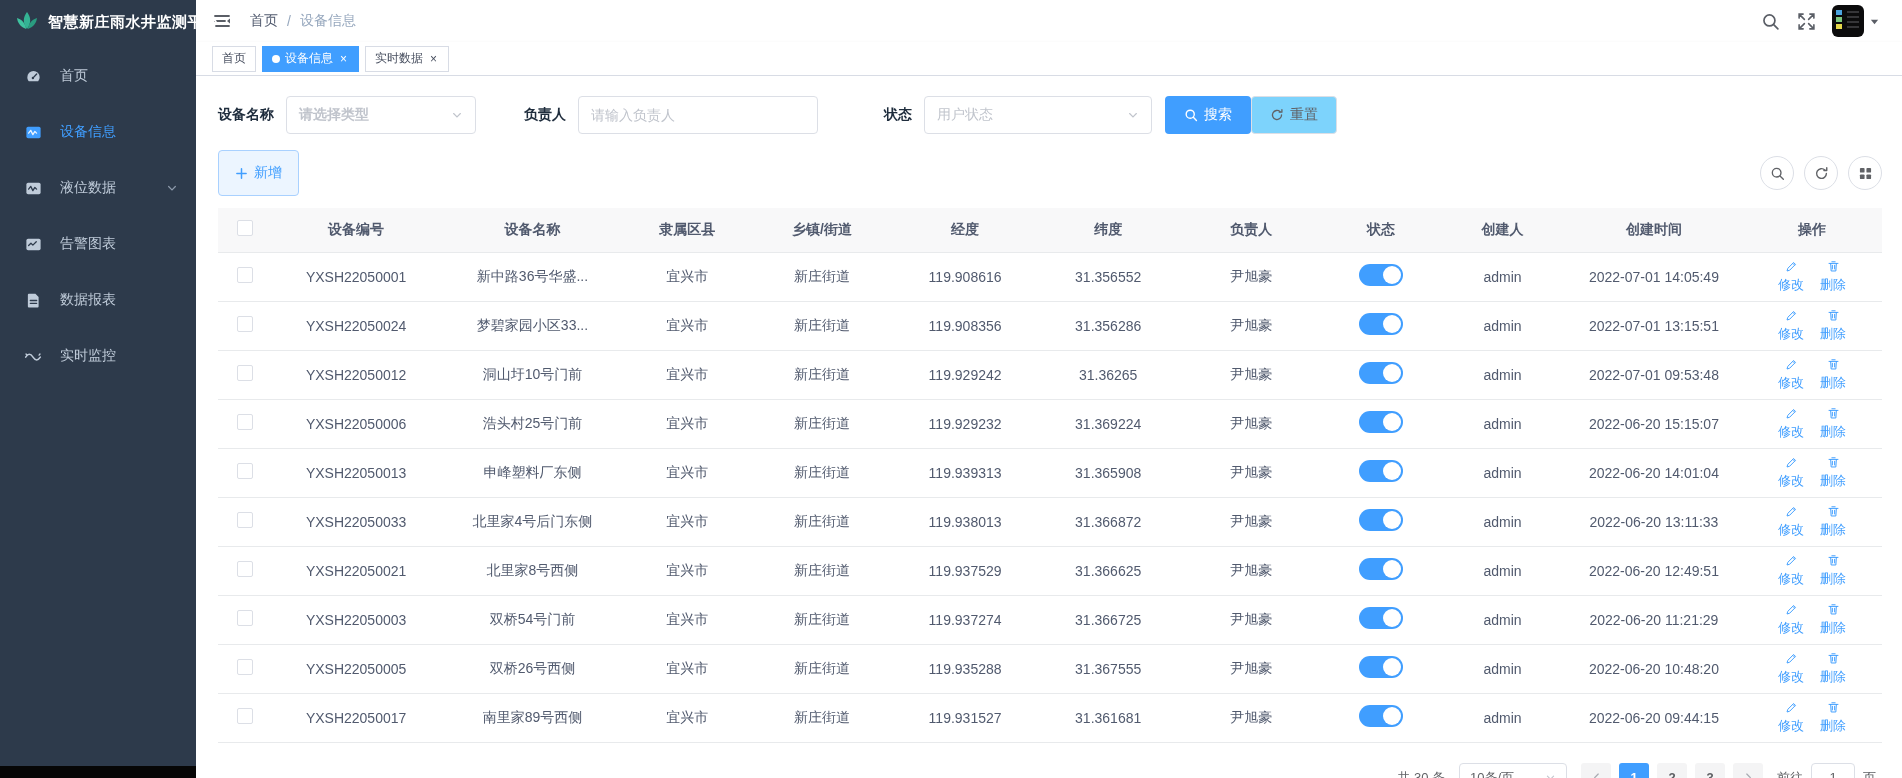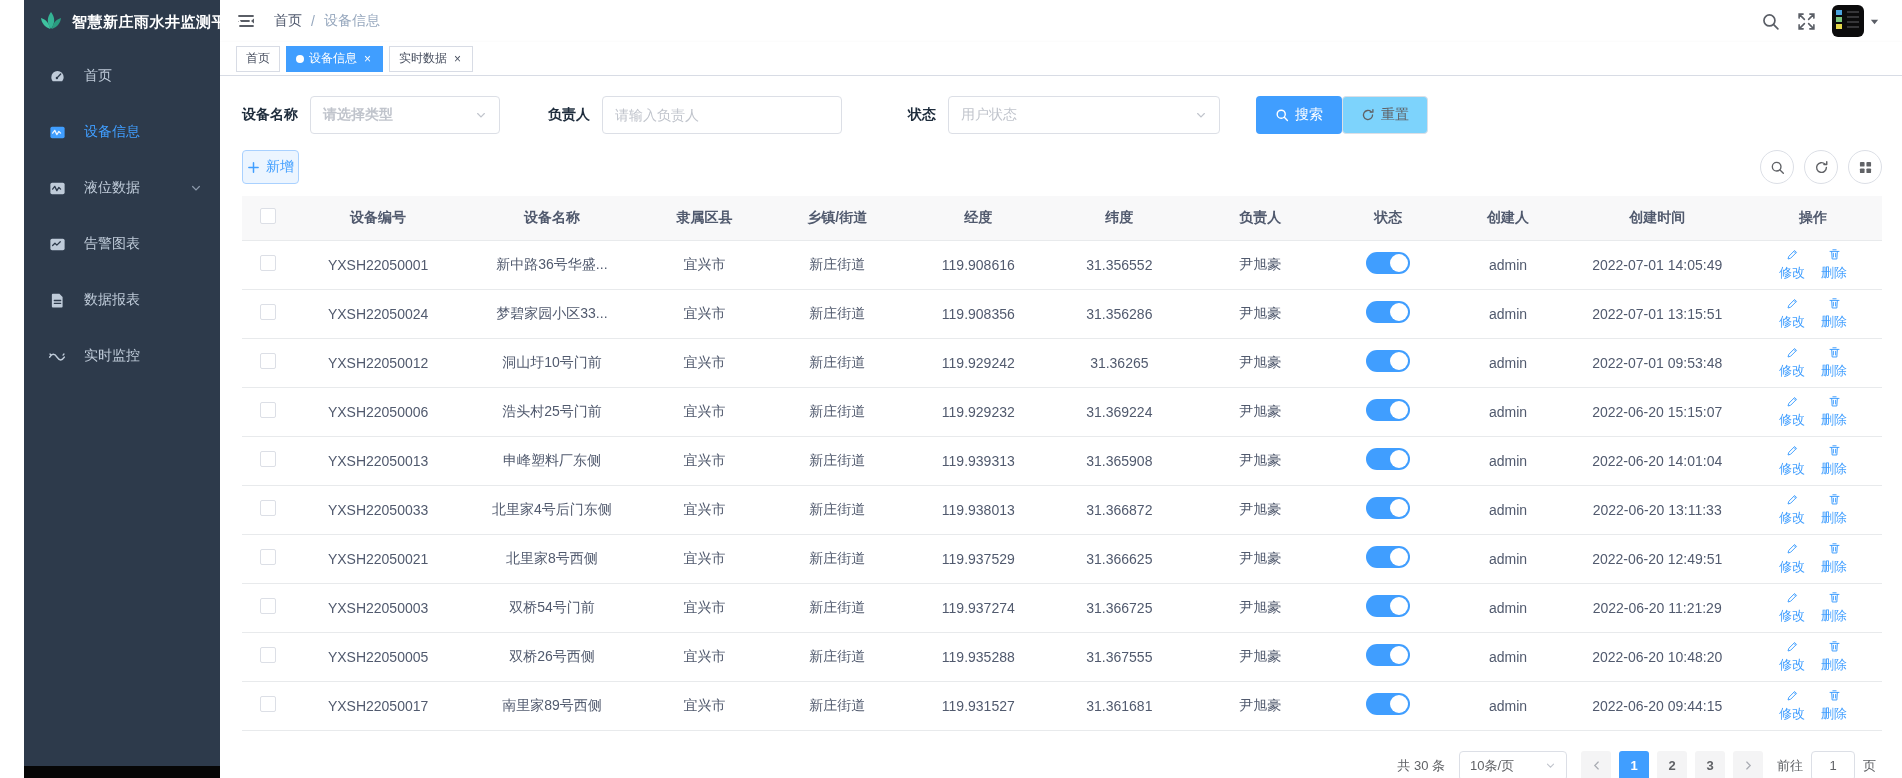--- a/index.html
+++ b/index.html
@@ -1,21 +1,21 @@
 <!DOCTYPE html>
 <html><head>
 <meta charset="utf-8">
 <style>
   * { margin:0; padding:0; box-sizing:border-box; }
   html,body { width:1902px; height:778px; overflow:hidden; background:#fff;
     font-family:"Liberation Sans","DejaVu Sans",sans-serif; font-size:14px; color:#515a6e; }
   .app { display:flex; width:100%; height:100%; }
 
   
-  .sidebar { position:relative; width:196px; min-width:196px; height:100%; background:#2d3a4b;margin-left:24px; }
+  .sidebar { position:relative; width:196px; min-width:196px; height:100%; background:#2d3a4b; }
   .logo { display:flex; align-items:center; gap:8px; height:44px; padding:0 10px 0 14px; }
   .logo-title { color:#fff; font-weight:bold; font-size:15px; white-space:nowrap; letter-spacing:.5px; }
   .menu { padding-top:4px; }
   .menu-item { display:flex; align-items:center; height:56px; padding:0 18px 0 24px; color:#bfcbd9; cursor:pointer; }
   .menu-item .mi-icon { width:18px; height:18px; margin-right:18px; flex:0 0 18px; display:flex; align-items:center; justify-content:center; }
   .menu-item.active { color:#409eff; }
   .menu-item .mi-label { flex:1; font-size:14px; }
   .menu-item .chev { color:#8d9aab; }
   .sidebar-bottom-strip { position:absolute; left:0; bottom:0; width:100%; height:12px; background:#060606; }
 
@@ -55,26 +55,26 @@
   .filter-row { display:flex; align-items:center; padding:6px 0 16px; }
   .f-label { font-weight:bold; color:#1f2d3d; margin-right:12px; white-space:nowrap; }
   .select, .f-input { height:38px; border:1px solid #dcdfe6; border-radius:4px; background:#fff; display:flex; align-items:center; padding:0 12px; }
   .select { justify-content:space-between; cursor:pointer; }
   .placeholder { color:#c0c4cc; font-size:14px; }
   .sel-chev { color:#c0c4cc; margin-left:8px; }
   .f-input input { border:none; outline:none; width:100%; font-size:14px; color:#606266; font-family:inherit; }
   .f-input input::placeholder { color:#c0c4cc; }
   .w-select1 { width:190px; margin-right:48px;font-weight:bold; }
   .w-input { width:240px; margin-right:66px; }
-  .w-select2 { width:272px; margin-right:36px;align-items:center; }
+  .w-select2 { width:228px; margin-right:13px;align-items:center; }
   .btn { display:inline-flex; align-items:center; gap:6px; height:38px; padding:0 18px;
     border-radius:4px; font-size:14px; cursor:pointer; border:1px solid transparent; white-space:nowrap; }
   .btn-primary { background:#409eff; color:#fff; }
   .btn-plain { background:#7dd3fc; border-color:#dcdfe6; color:#606266; }
-  .btn-add { background:#ecf5ff; border-color:#a9d1ff; color:#409eff; height:34px; padding:0 4px; }
+  .btn-add { background:#ecf5ff; border-color:#a9d1ff; color:#409eff; height:46px; padding:0 16px; }
 
   
   .toolbar-row { display:flex; align-items:center; justify-content:space-between; margin-bottom:12px; }
   .tool-circles { display:flex; align-items:center; gap:10px; }
   .circle-btn { width:34px; height:34px; border-radius:50%; border:1px solid #dcdfe6; background:#fff;
     display:flex; align-items:center; justify-content:center; color:#606266; cursor:pointer; }
 
   
   table { width:100%; border-collapse:collapse; table-layout:fixed; }
   thead th { background:#f8f8f9; color:#515a6e; font-weight:bold; font-size:14px; height:44px; text-align:center;

